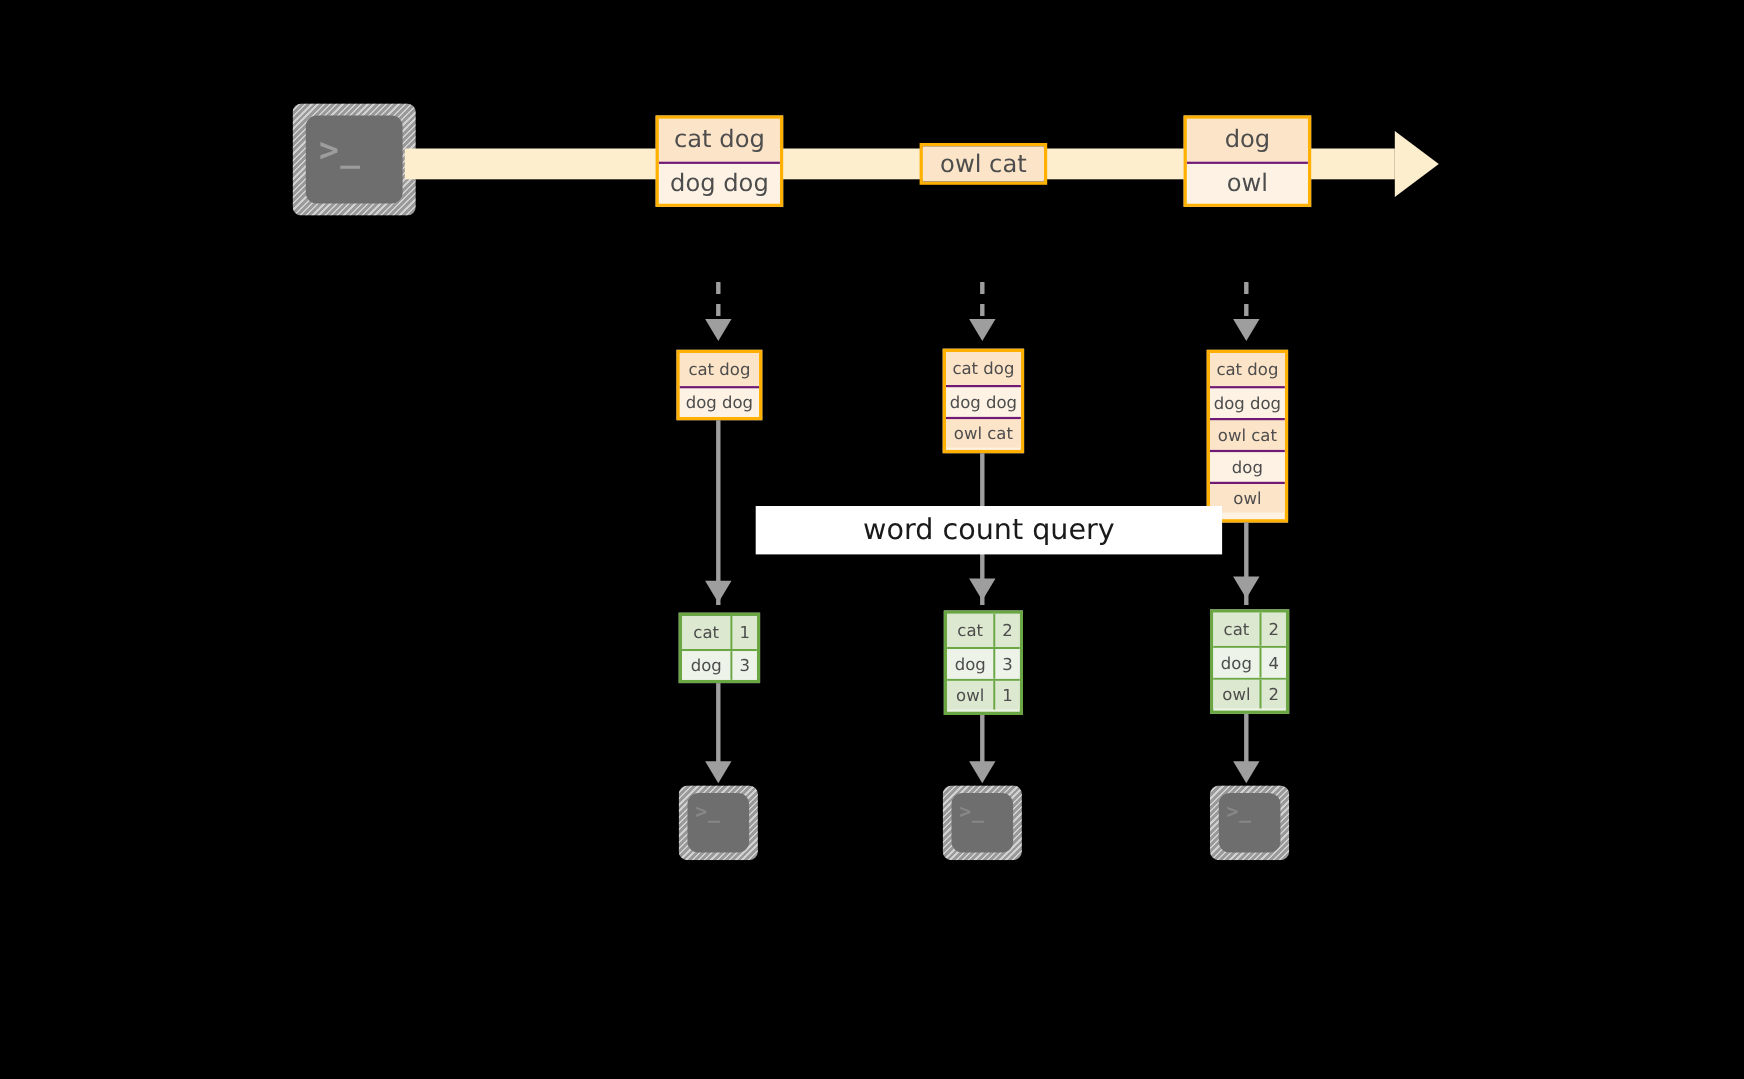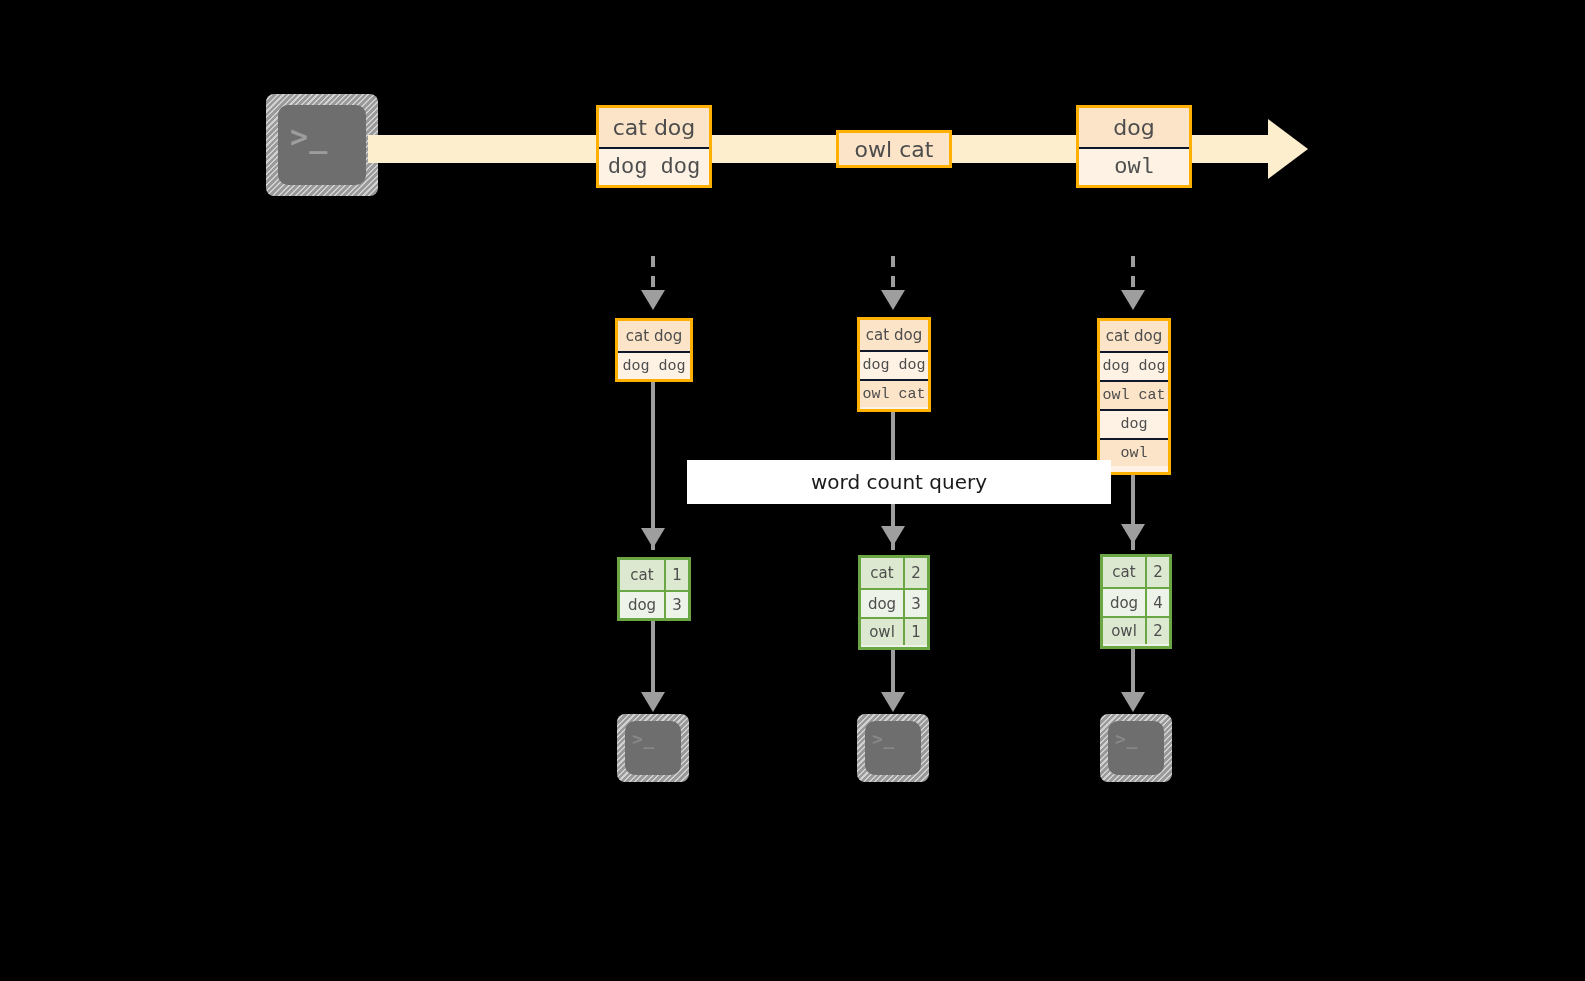--- a/index.html
+++ b/index.html
@@ -71,21 +71,21 @@
   .obox .row {
     box-sizing: border-box;
     display: flex;
     align-items: center;
     justify-content: center;
     color: #4d4d4d;
     white-space: nowrap;
   }
   .obox .row.dark  { background: #fce4c8; }
   .obox .row.light { background: #fdf2e4; }
-  .obox .row + .row { border-top: 2px solid #0f172a; font-family: Liberation Mono, monospace; }
+  .obox .row + .row { border-top: 2px solid #701a75; }
 
   
   .gbox {
     position: absolute;
     box-sizing: border-box;
     border: 3px solid #6aa744;
     background: #eef3e8;
   }
   .gbox .grow {
     display: flex;
@@ -266,16 +266,16 @@
   <div class="vline" style="left:1131px; top:649px; height:54px;"></div>
   <div class="vhead" style="left:1121px; top:692px; border-width:20px 12px 0 12px;"></div>
 
   <div class="term" style="left:1100px; top:714px; width:72px; height:68px;">
     <div class="hatch"></div>
     <div class="face" style="left:8px; top:7px; right:8px; bottom:7px;"></div>
     <div class="prompt" style="left:15px; top:16px; font-size:18px; color:#888888;">&gt;_</div>
   </div>
 
   <div class="band" style="left:687px; top:460px; width:424px; height:44px;">
-    <span class="band-text" style="font-size:20px;">word count query</span>
+    <span class="band-text" style="font-size:26px;">word count query</span>
   </div>
 
 </div>
 
 </body></html>

